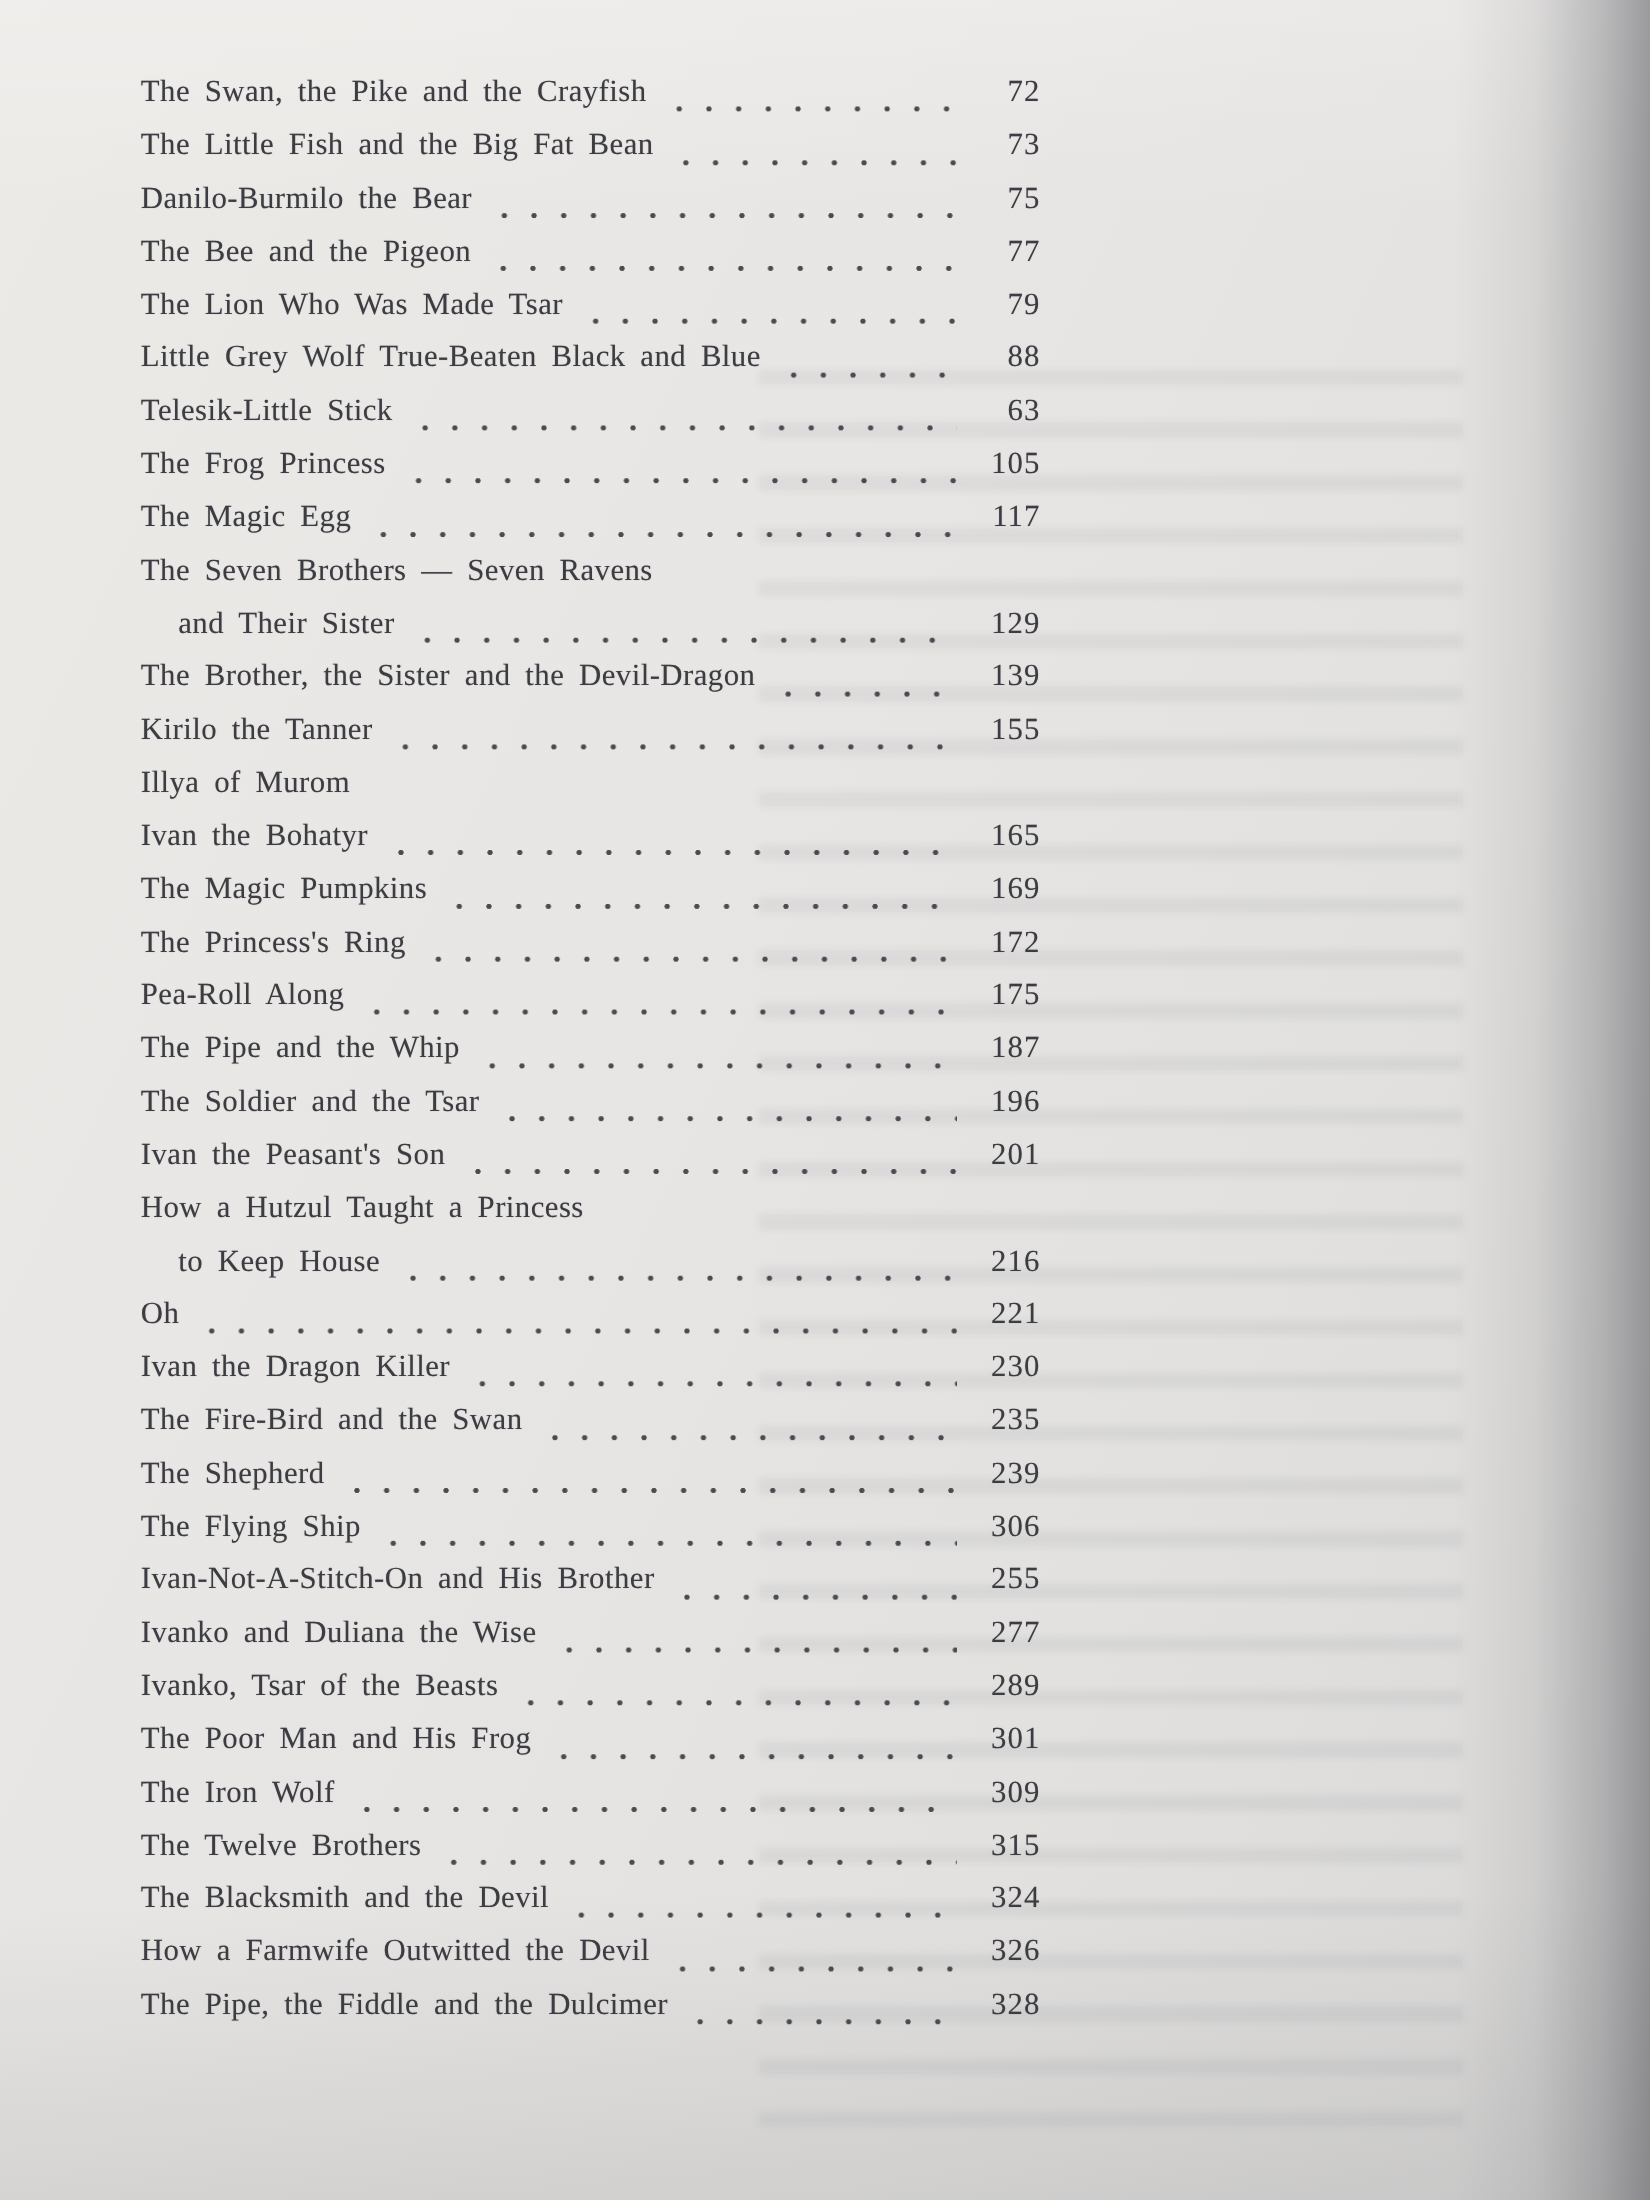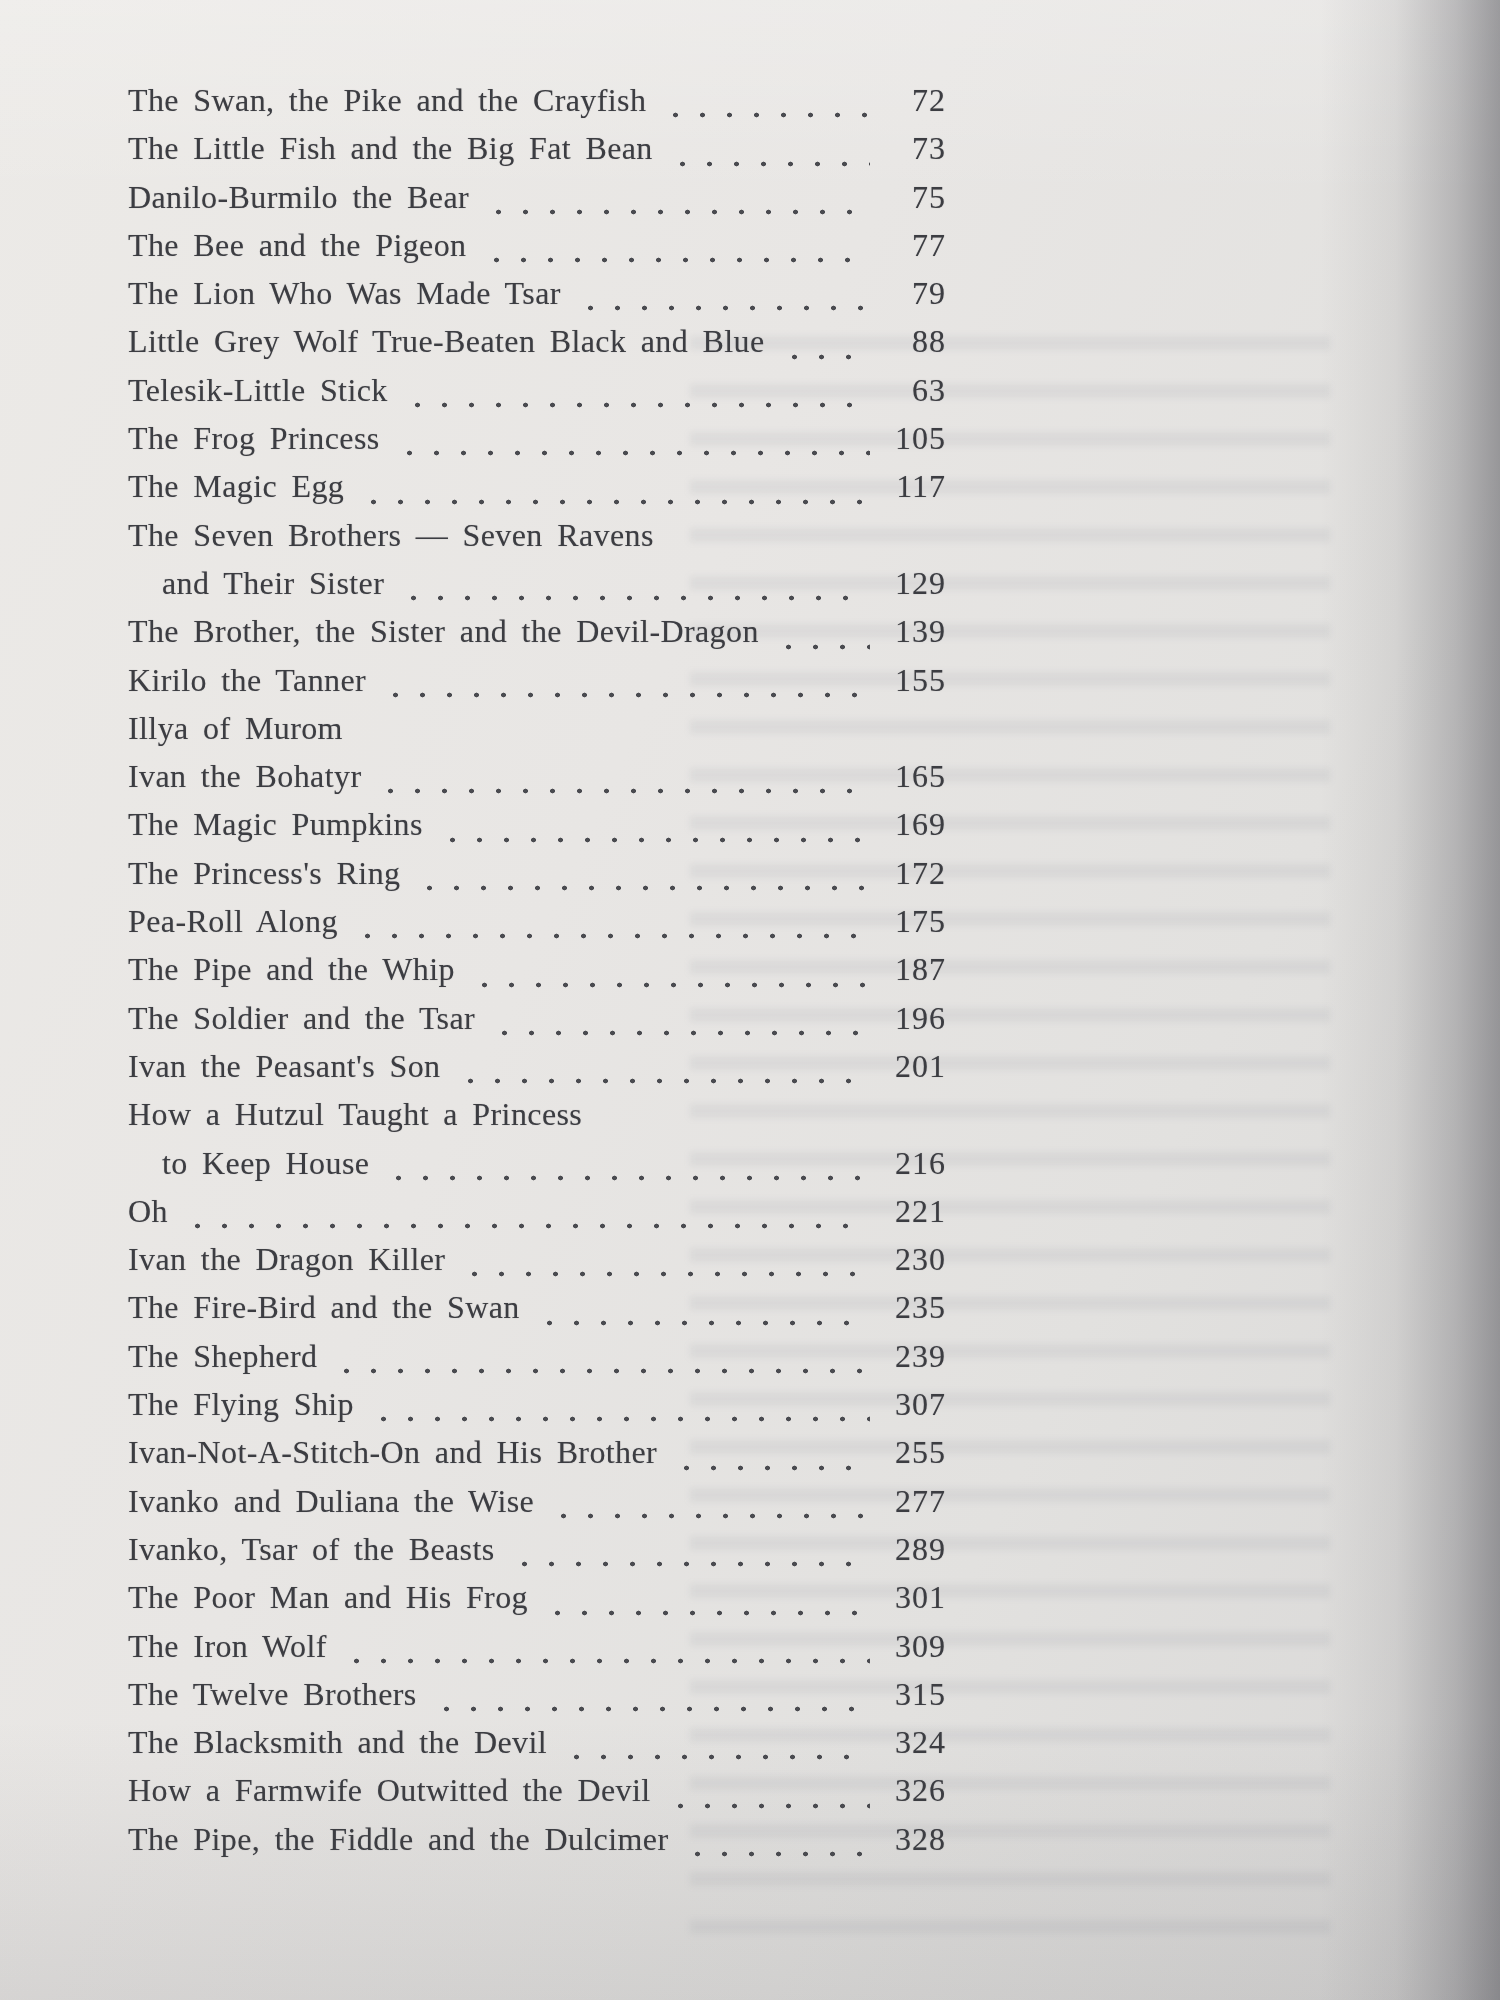--- a/index.html
+++ b/index.html
@@ -45,23 +45,23 @@
       transparent 0px, transparent 16px,
       rgba(110,118,132,0.09) 16px, rgba(110,118,132,0.09) 30px,
       transparent 30px, transparent 48px);
     filter: blur(3px);
     pointer-events: none;
   }
 
   .toc-list {
     position: absolute;
     left: 128px;
-    top: 76px;
+    top: 60px;
     width: 818px;
-    font-size: 32px;
+    font-size: 28px;
     color: #3c3d42;
     text-shadow: 0 0 1px rgba(60,61,66,0.35);
   }
 
   .toc-row {
     display: flex;
     align-items: baseline;
     height: 48.3px;
     line-height: 48.3px;
     white-space: nowrap;
@@ -224,21 +224,21 @@
         <span class="page-number">235</span>
       </div>
       <div class="toc-row">
         <span class="toc-title">The Shepherd</span>
         <span class="dot-leader"></span>
         <span class="page-number">239</span>
       </div>
       <div class="toc-row">
         <span class="toc-title">The Flying Ship</span>
         <span class="dot-leader"></span>
-        <span class="page-number">307</span>
+        <span class="page-number">306</span>
       </div>
       <div class="toc-row">
         <span class="toc-title">Ivan-Not-A-Stitch-On and His Brother</span>
         <span class="dot-leader"></span>
         <span class="page-number">255</span>
       </div>
       <div class="toc-row">
         <span class="toc-title">Ivanko and Duliana the Wise</span>
         <span class="dot-leader"></span>
         <span class="page-number">277</span>

